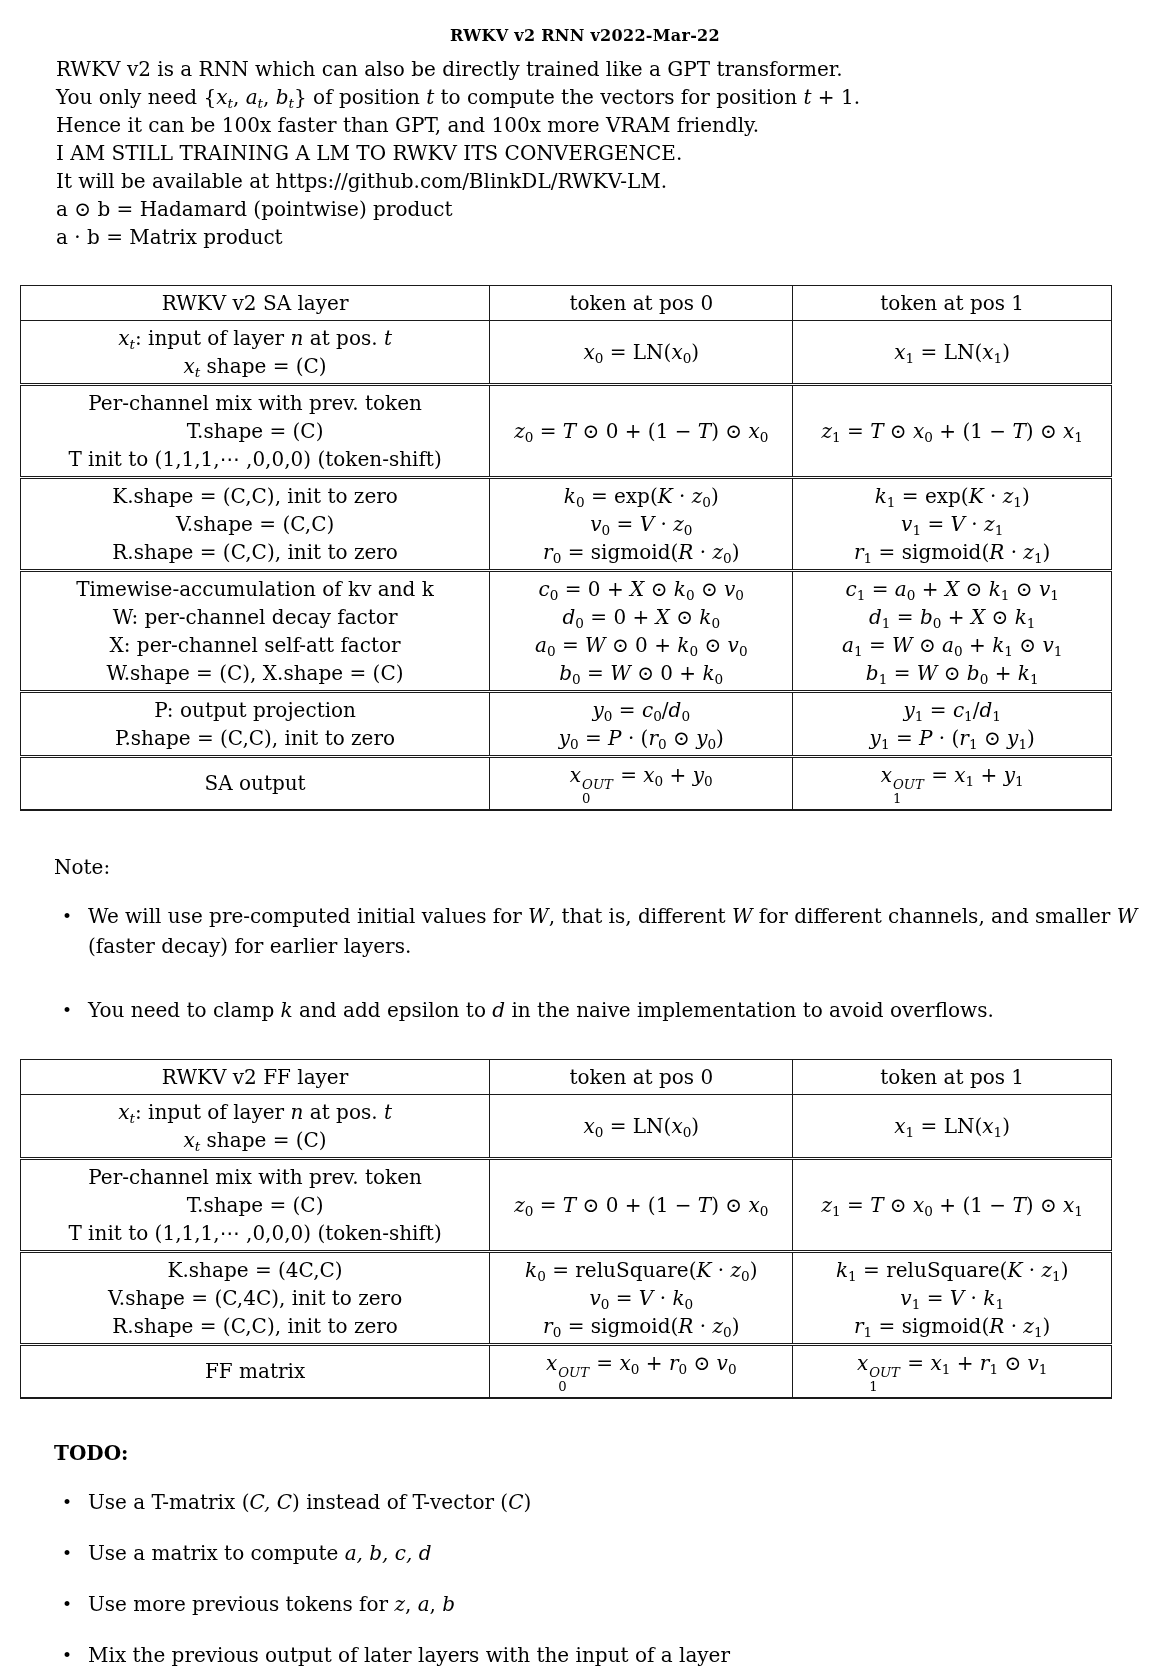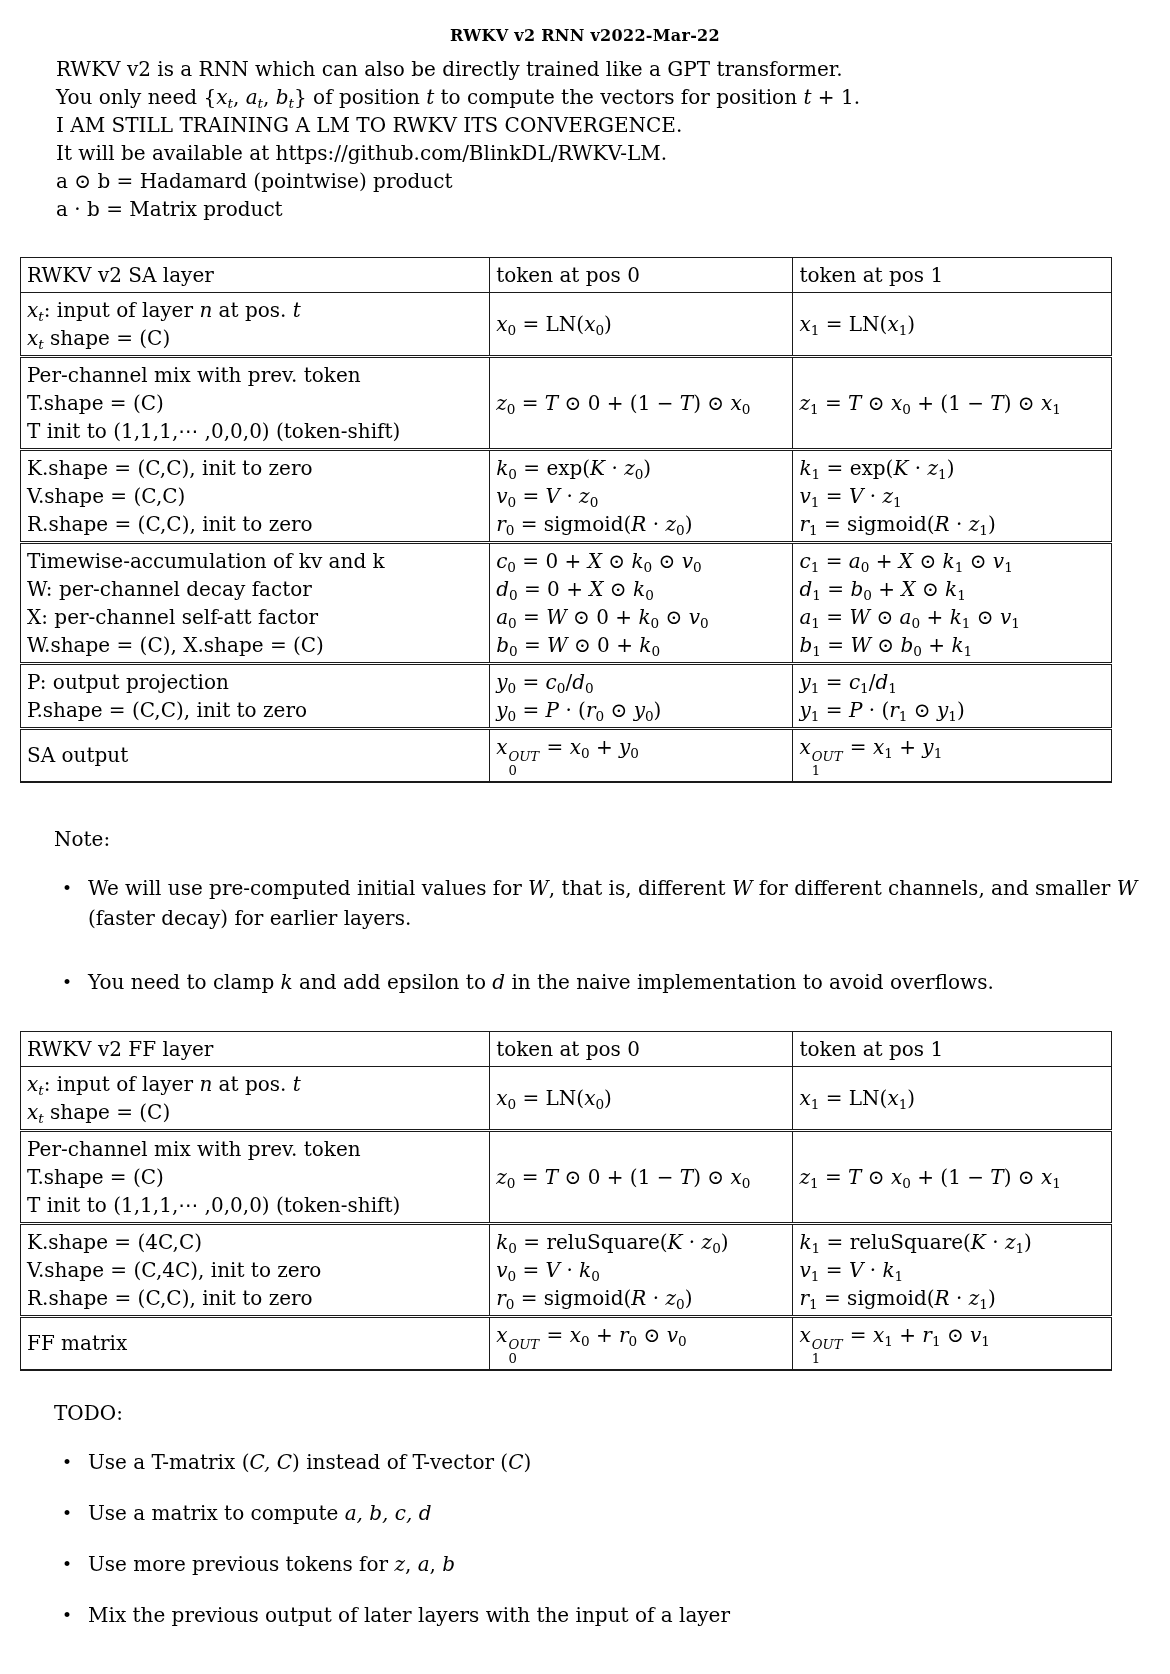--- a/index.html
+++ b/index.html
@@ -34,21 +34,21 @@
   table.math-table {
     margin: 34px 0 0 20px;
     width: 1092px;
     border-collapse: collapse;
     table-layout: fixed;
     font-size: 20px;
     color: #000000;
   }
   table.math-table th,
   table.math-table td {
-    text-align: left;
+    text-align: center;
     vertical-align: middle;
     padding: 3px 6px;
     line-height: 28px;
     font-weight: normal;
   }
   table.math-table {
     border: 1.6px solid #1a1a1a;
     border-bottom-width: 2px;
   }
   table.math-table thead th {
@@ -95,33 +95,34 @@
     flex-direction: column;
     align-items: flex-start;
     vertical-align: -0.55em;
     line-height: 1.0;
     font-size: 66%;
     margin: 0 1px;
   }
   .ss span { line-height: 1.05; }
 
   .gap-above-table2 { margin-top: 24px; }
-  .gap-above-todo { margin-top: 28px; }
+  .gap-above-todo { margin-top: 40px; font-weight: bold; }
   .todo-margin { margin-top: 18px; }
 </style>
 </head>
 <body>
 
 <div class="page">
 
   <h1 class="page-title">RWKV v2 RNN v2022-Mar-22</h1>
 
   <div class="intro">
     <div class="line">RWKV v2 is a RNN which can also be directly trained like a GPT transformer.</div>
     <div class="line">You only need {<i>x<sub>t</sub></i>, <i>a<sub>t</sub></i>, <i>b<sub>t</sub></i>} of position <i>t</i> to compute the vectors for position <i>t</i> + 1.</div>
+    <div class="line">Hence it can be 100x faster than GPT, and 100x more VRAM friendly.</div>
     <div class="line">I AM STILL TRAINING A LM TO RWKV ITS CONVERGENCE.</div>
     <div class="line">It will be available at https://github.com/BlinkDL/RWKV-LM.</div>
     <div class="line">a ⊙ b = Hadamard (pointwise) product</div>
     <div class="line">a · b = Matrix product</div>
   </div>
 
   <table class="math-table">
     <colgroup>
       <col style="width:43%">
       <col style="width:27.8%">

